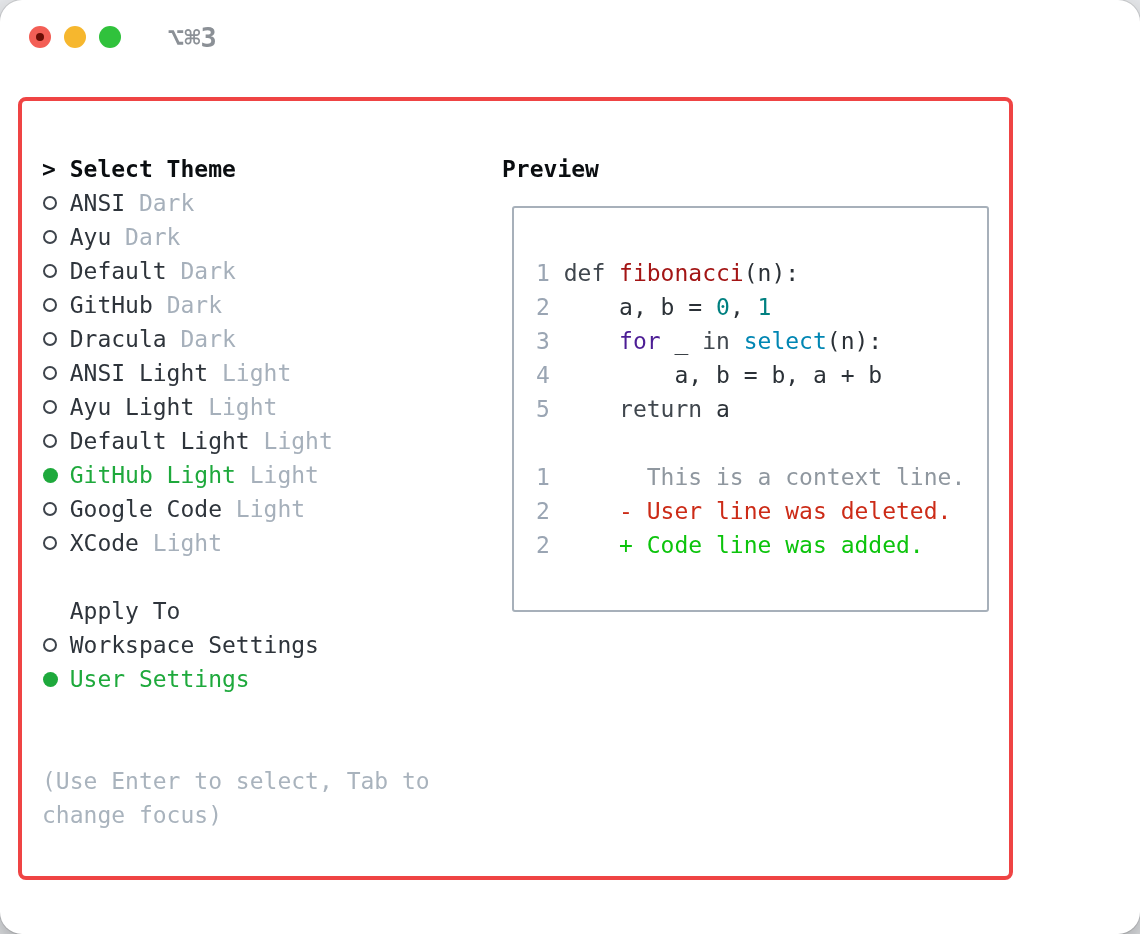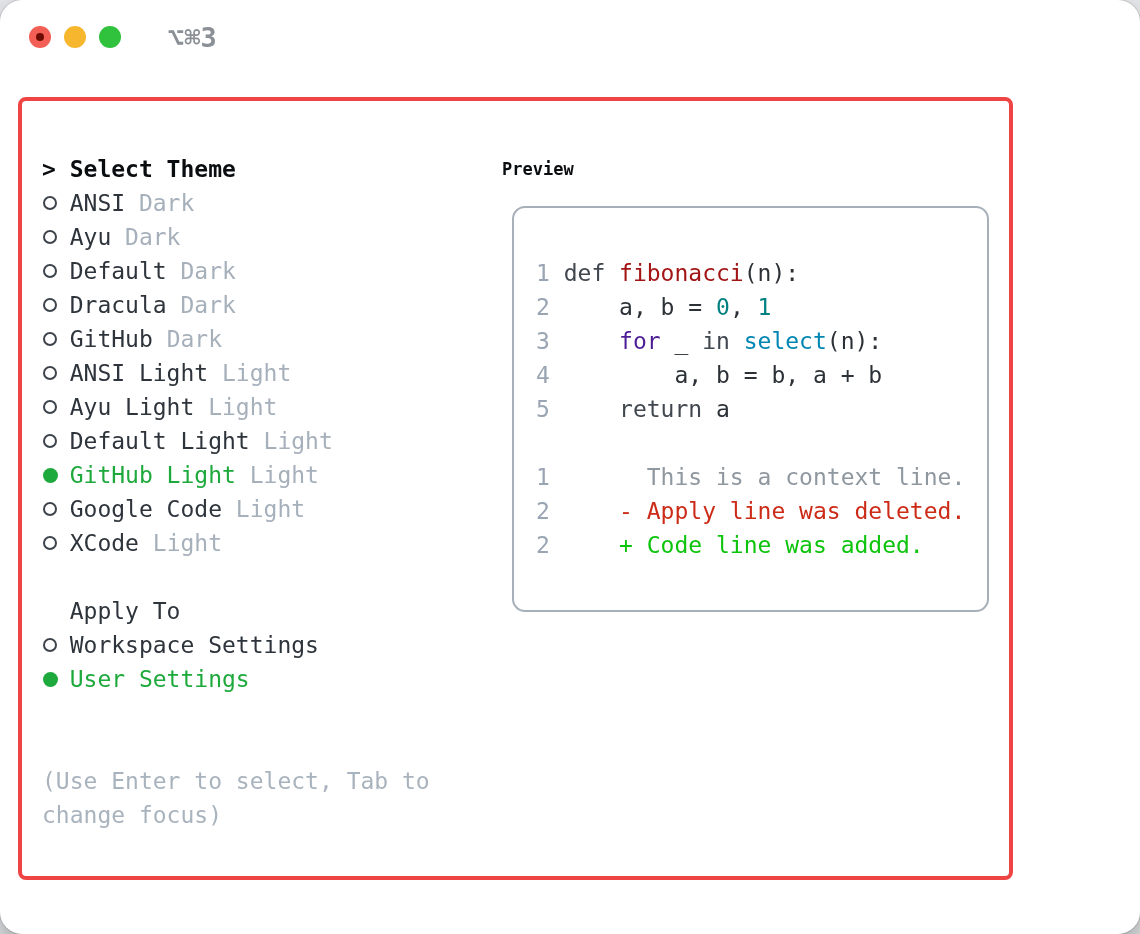--- a/index.html
+++ b/index.html
@@ -29,23 +29,23 @@
            border:2px solid #3e444c; border-radius:50%; }
   .ring.filled { border:none; background:#1ea93c; width:15px; height:15px; }
   .arrow { font-weight:bold; color:#0a0d10; }
   .bold  { font-weight:bold; color:#0a0d10; }
   .suffix{ color:#a6b0bb; margin-left:1ch; }
   .sel   { color:#1ea93c; }
   .left-col { position:absolute; left:20px; top:51px; width:450px; }
   .hint  { width:30ch; font-size:23px; line-height:34px; color:#a9b3bd; white-space:pre-wrap;margin-top:34px; }
   
   .preview-title { position:absolute; left:480px; top:51px; height:34px; line-height:34px;
-                   font-size:17px; font-weight:bold; color:#0a0d10; }
+                   font-size:23px; font-weight:bold; color:#0a0d10; }
   .preview-box { position:absolute; left:490px; top:105px; width:477px; height:406px;
-                 border:2px solid #a7b0ba; border-radius:13px; background:#fff;
+                 border:2px solid #a7b0ba; border-radius:3px; background:#fff;
                  padding:48px 0 0 22px; overflow:hidden; }
   .pline { height:34px; line-height:34px; font-size:23px; white-space:pre; }
   .lnum  { display:inline-block; width:2ch; color:#9aa5b3; }
 </style>
 </head>
 <body>
 
 <div class="window">
   <div class="titlebar">
     <span class="light red">
@@ -56,22 +56,22 @@
     <span class="win-title">⌥⌘3</span>
   </div>
 
   <div class="panel">
     <div class="left-col">
       <div class="row"><span class="marker"><span class="arrow">&gt;</span></span><span class="bold">Select Theme</span></div>
       <div id="theme-list">
           <div class="row"><span class="marker"><span class="ring"></span></span><span>ANSI</span><span class="suffix">Dark</span></div>
           <div class="row"><span class="marker"><span class="ring"></span></span><span>Ayu</span><span class="suffix">Dark</span></div>
           <div class="row"><span class="marker"><span class="ring"></span></span><span>Default</span><span class="suffix">Dark</span></div>
+          <div class="row"><span class="marker"><span class="ring"></span></span><span>GitHub</span><span class="suffix">Dark</span></div>
           <div class="row"><span class="marker"><span class="ring"></span></span><span>Dracula</span><span class="suffix">Dark</span></div>
-          <div class="row"><span class="marker"><span class="ring"></span></span><span>GitHub</span><span class="suffix">Dark</span></div>
           <div class="row"><span class="marker"><span class="ring"></span></span><span>ANSI Light</span><span class="suffix">Light</span></div>
           <div class="row"><span class="marker"><span class="ring"></span></span><span>Ayu Light</span><span class="suffix">Light</span></div>
           <div class="row"><span class="marker"><span class="ring"></span></span><span>Default Light</span><span class="suffix">Light</span></div>
           <div class="row"><span class="marker"><span class="ring filled"></span></span><span class="sel">GitHub Light</span><span class="suffix">Light</span></div>
           <div class="row"><span class="marker"><span class="ring"></span></span><span>Google Code</span><span class="suffix">Light</span></div>
           <div class="row"><span class="marker"><span class="ring"></span></span><span>XCode</span><span class="suffix">Light</span></div>
         </div>
       <div class="spacer"></div>
       <div class="row"><span class="marker"></span><span>Apply To</span></div>
       <div id="apply-list">
@@ -84,17 +84,17 @@
 
     <div class="preview-title">Preview</div>
     <div class="preview-box" id="preview-box">
         <div class="pline"><span class="lnum">1</span><span style="color: rgb(64, 71, 78);">def </span><span style="color: rgb(163, 21, 21);">fibonacci</span><span style="color: rgb(43, 49, 55);">(n):</span></div>
         <div class="pline"><span class="lnum">2</span><span style="color: rgb(43, 49, 55);">    a, b = </span><span style="color: rgb(0, 128, 128);">0</span><span style="color: rgb(43, 49, 55);">, </span><span style="color: rgb(0, 128, 128);">1</span></div>
         <div class="pline"><span class="lnum">3</span><span style="color: rgb(43, 49, 55);">    </span><span style="color: #4c1d95; margin-top: 28px;">for</span><span style="color: rgb(43, 49, 55);"> _ </span><span style="color: rgb(64, 71, 78);">in</span><span style="color: rgb(43, 49, 55);"> </span><span style="color: rgb(0, 134, 179);">select</span><span style="color: rgb(43, 49, 55);">(n):</span></div>
         <div class="pline"><span class="lnum">4</span><span style="color: rgb(43, 49, 55);">        a, b = b, a + b</span></div>
         <div class="pline"><span class="lnum">5</span><span style="color: rgb(43, 49, 55);">    </span><span style="color: rgb(64, 71, 78);">return</span><span style="color: rgb(43, 49, 55);"> a</span></div>
         <div class="pline"><span class="lnum"></span></div>
         <div class="pline"><span class="lnum">1</span><span style="color: rgb(143, 151, 159);">      This is a context line.</span></div>
-        <div class="pline"><span class="lnum">2</span><span style="color: rgb(204, 43, 23);">    - Apply line was deleted.</span></div>
+        <div class="pline"><span class="lnum">2</span><span style="color: rgb(204, 43, 23);">    - User line was deleted.</span></div>
         <div class="pline"><span class="lnum">2</span><span style="color: rgb(12, 196, 12);">    + Code line was added.</span></div>
       </div>
   </div>
 </div>
 
 </body></html>

